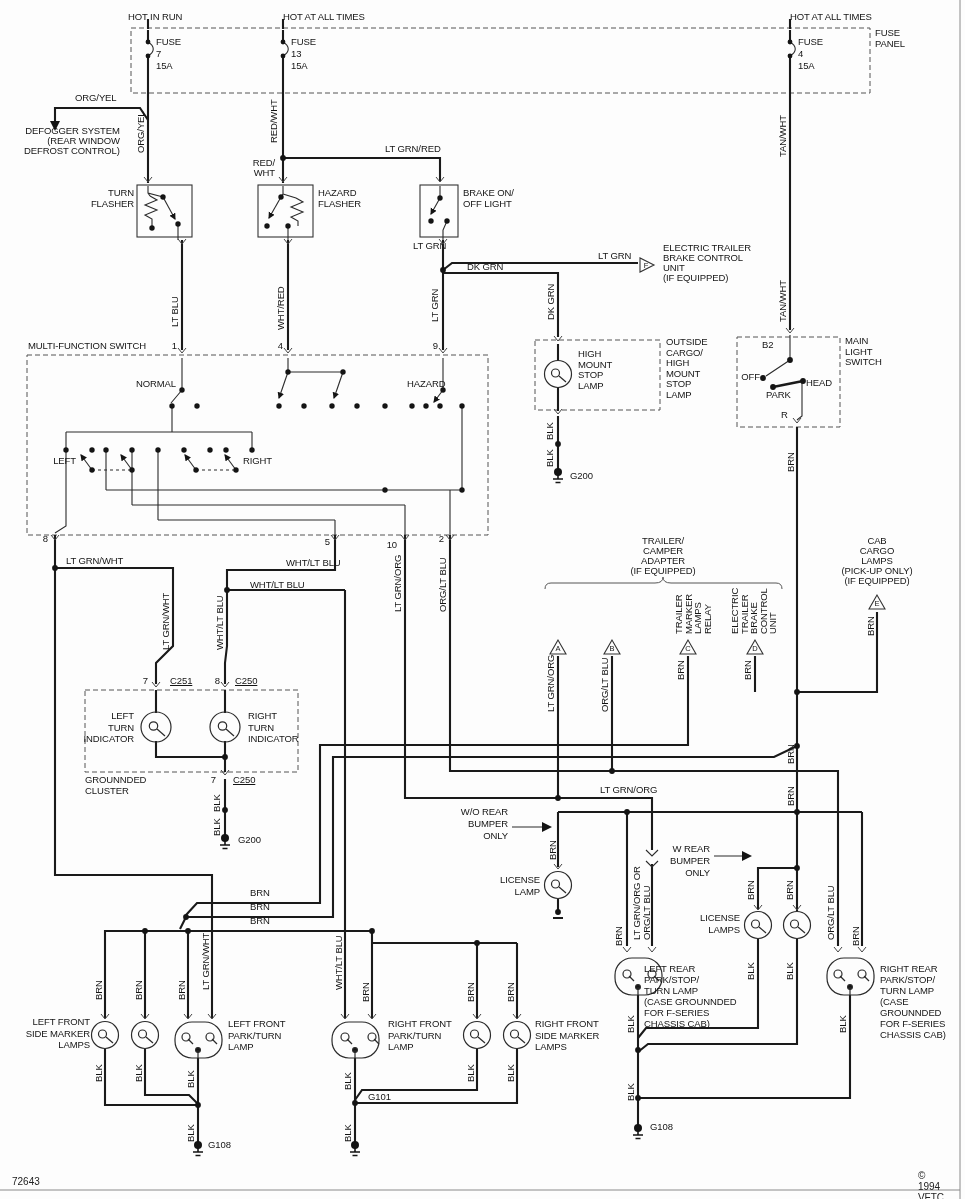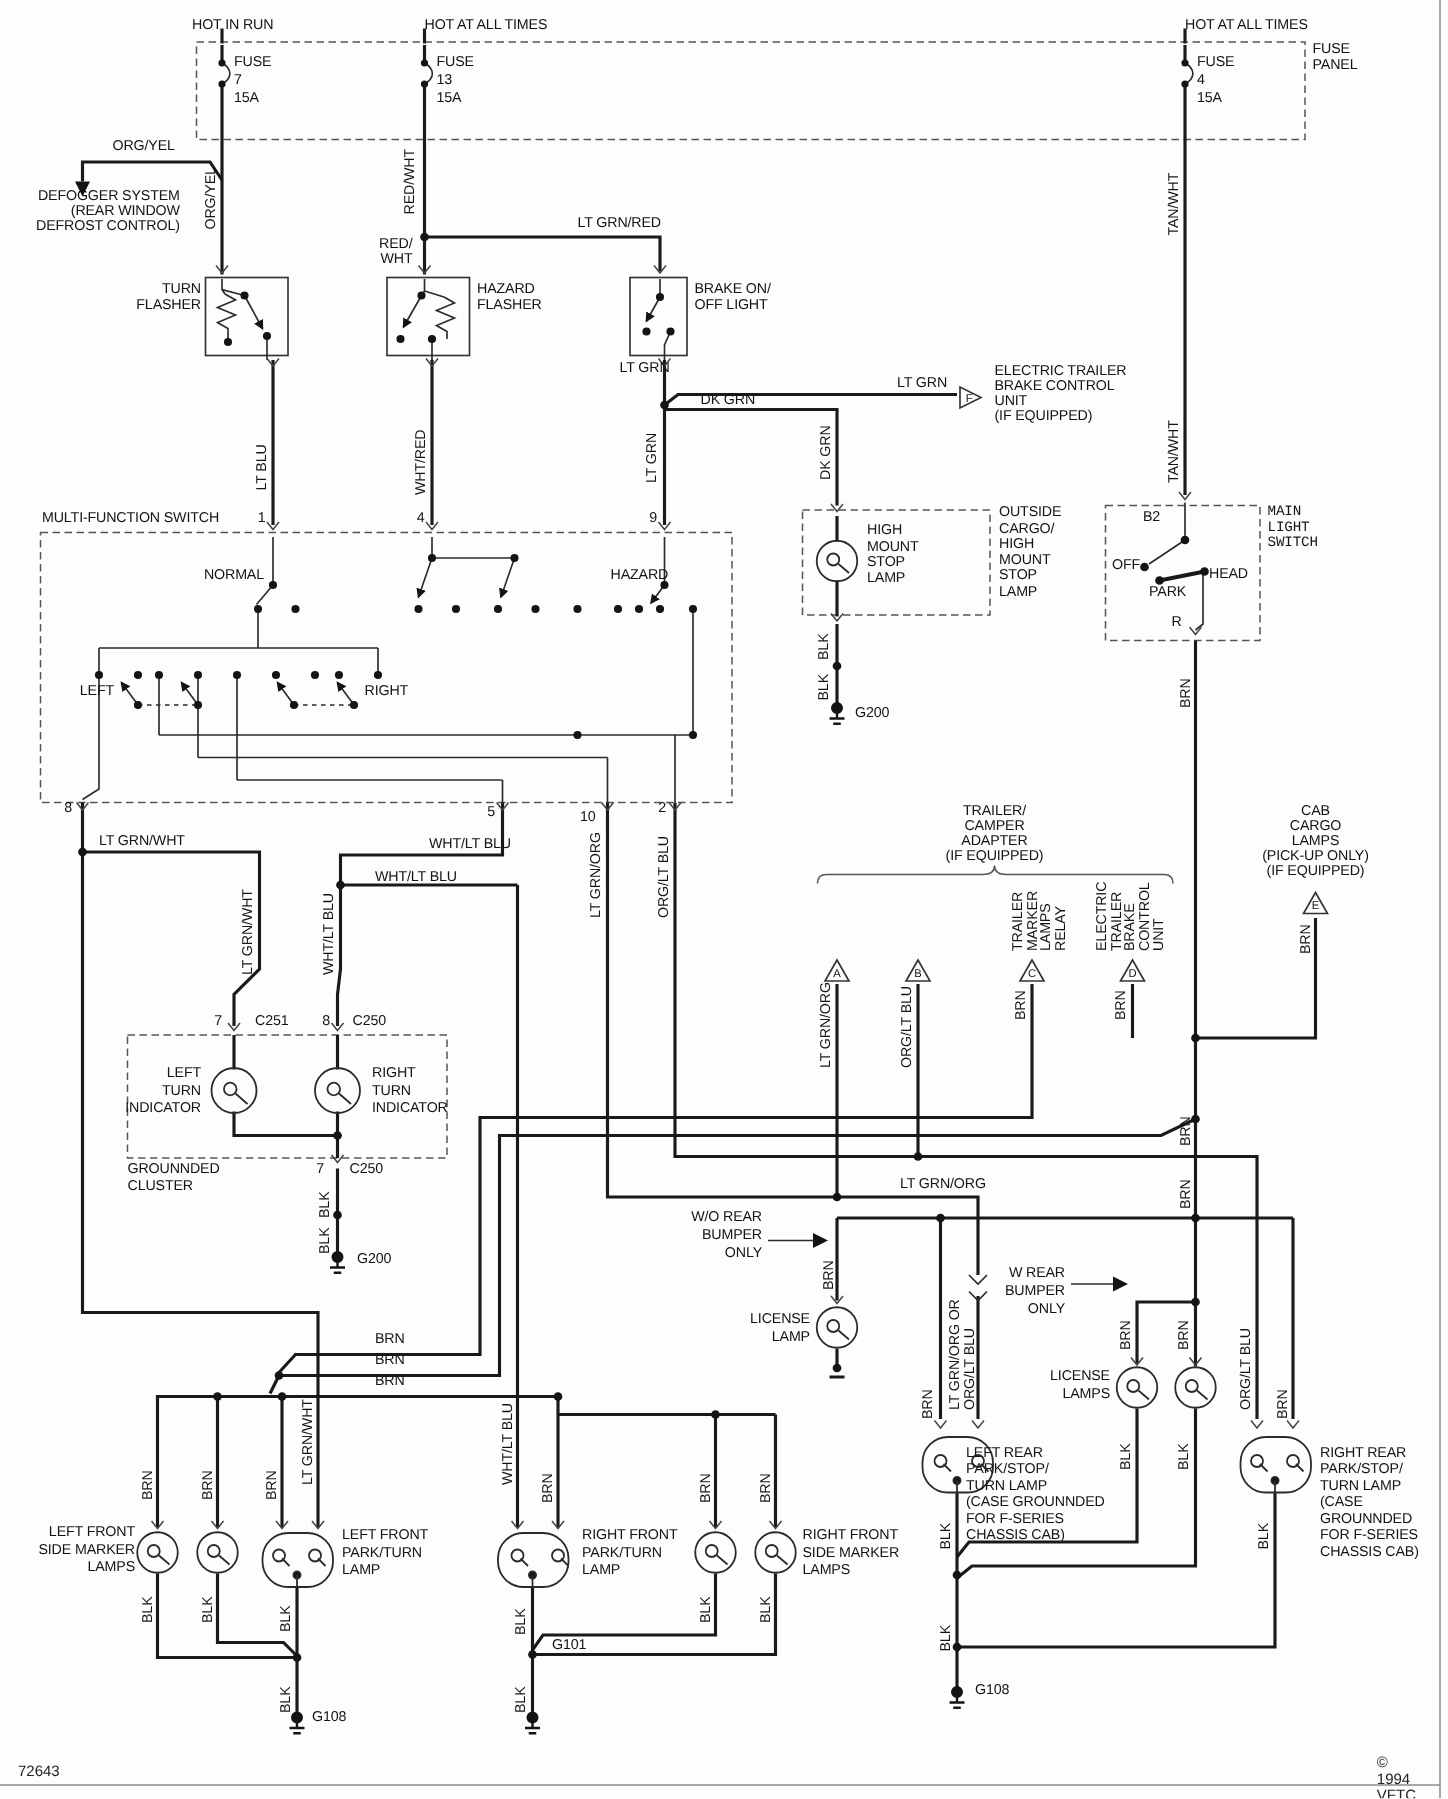--- a/index.html
+++ b/index.html
@@ -4,21 +4,21 @@
 <style>
   html,body{margin:0;padding:0;background:#fff;}
   #page{position:relative;width:965px;height:1199px;background:#fdfdfd;overflow:hidden;
         font-family:"Liberation Sans",sans-serif;}
   svg{position:absolute;left:0;top:0;}
   .lb{position:absolute;font:9.5px/10.5px "Liberation Sans",sans-serif;color:#141414;
       white-space:pre-line;letter-spacing:-0.1px;}
   .rot{transform-origin:0 0;transform:rotate(-90deg);}
   .ra{transform:translateX(-100%);text-align:right;}
   .ca{transform:translateX(-50%);text-align:center;}
-  .ul{}
+  .ul{text-decoration:underline;}
   .foot{position:absolute;font:10px "Liberation Sans",sans-serif;color:#222;}
 </style>
 </head>
 <body>
 
 <div id="page">
 
   <svg width="965" height="1199" viewBox="0 0 965 1199">
     <defs>
       <marker id="ah" markerWidth="8" markerHeight="8" refX="5" refY="3" orient="auto">
@@ -442,21 +442,21 @@
 STOP
 LAMP</div>
       <div class="lb rot" style="left: 545px; top: 440px;">BLK</div>
       <div class="lb rot" style="left: 545px; top: 467px;">BLK</div>
       <div class="lb" style="left: 570px; top: 471px;">G200</div>
       <div class="lb" style="left: 762px; top: 340px;">B2</div>
       <div class="lb ra" style="left: 760px; top: 372px;">OFF</div>
       <div class="lb" style="left: 766px; top: 390px;">PARK</div>
       <div class="lb" style="left: 806px; top: 378px;">HEAD</div>
       <div class="lb" style="left: 781px; top: 410px;">R</div>
-      <div class="lb" style="left: 845px; top: 336px; font-family: Liberation Mono, monospace;">MAIN
+      <div class="lb" style="left: 845px; top: 336px;">MAIN
 LIGHT
 SWITCH</div>
       <div class="lb rot" style="left: 786px; top: 472px;">BRN</div>
       <div class="lb ca" style="left: 663px; top: 536px; line-height: 10px;">TRAILER/
 CAMPER
 ADAPTER
 (IF EQUIPPED)</div>
       <div class="lb ca" style="left: 877px; top: 536px; line-height: 10px;">CAB
 CARGO
 LAMPS

